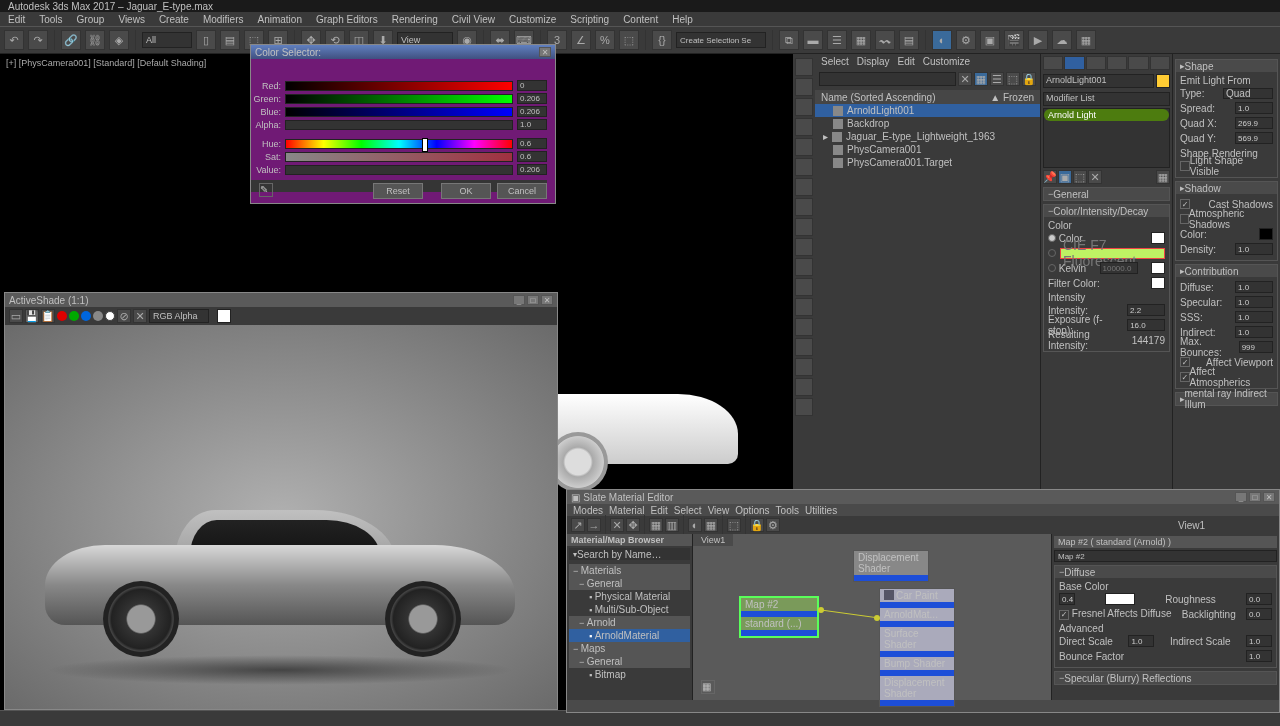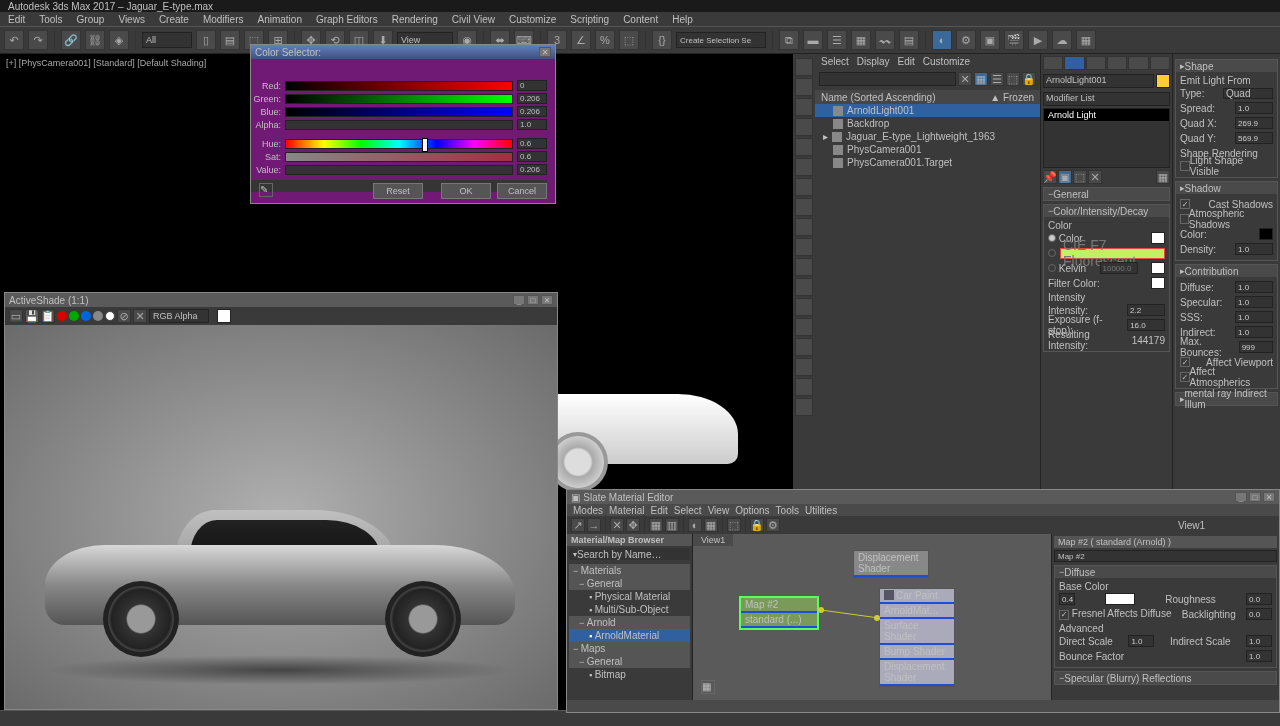--- a/index.html
+++ b/index.html
@@ -24,21 +24,21 @@
 .scene-item .ico { width: 10px; height: 10px; background: #888; }
 .scene-item.sel { background: #3060a0; color: #fff; }
 .cmd-panel { width: 132px; background: #3a3a3a; border-left: 1px solid #222; display: flex; flex-direction: column; }
 .cmd-tabs { height: 18px; display: flex; gap: 1px; padding: 2px; }
 .cmd-tab { flex: 1; background: #4a4a4a; border: 1px solid #333; }
 .cmd-tab.active { background: #3060a0; }
 .cmd-content { flex: 1; padding: 2px; overflow: hidden; }
 .cmd-dropdown { width: 100%; height: 14px; background: #333; border: 1px solid #222; font-size: 9px; padding: 0 2px; margin-bottom: 2px; }
 .cmd-list { height: 60px; background: #333; border: 1px solid #222; }
 .cmd-list-item { padding: 1px 4px; font-size: 9px; }
-.cmd-list-item.sel { background: #000000; color: #fff; }
+.cmd-list-item.sel { background: #4d7c0f; color: #fff; border-radius: 6px; }
 .rollout { border: 1px solid #555; margin-top: 3px; }
 .rollout-head { height: 12px; background: #4a4a4a; display: flex; align-items: center; padding: 0 4px; font-size: 9px; }
 .rollout-body { padding: 3px 4px; font-size: 9px; }
 .prop-row { display: flex; align-items: center; justify-content: space-between; height: 14px; margin-bottom: 1px; }
 .spinner { width: 38px; height: 12px; background: #333; border: 1px solid #222; color: #ccc; font-size: 8px; padding: 0 2px; display: flex; align-items: center; }
 .swatch { width: 28px; height: 12px; background: #fff; border: 1px solid #222; }
 .checkbox { width: 10px; height: 10px; border: 1px solid #666; display: inline-flex; align-items: center; justify-content: center; font-size: 8px; }
 .right-panel { width: 108px; background: #3a3a3a; border-left: 1px solid #222; padding: 2px; overflow: hidden; }
 
 
@@ -89,21 +89,21 @@
 .browser-head { height: 12px; background: #555; font-size: 9px; padding: 0 4px; display: flex; align-items: center; font-weight: bold; }
 .browser-search { height: 12px; background: #333; margin: 2px; font-size: 8px; padding: 0 4px; display: flex; align-items: center; }
 .browser-tree { padding: 2px; }
 .tree-item { font-size: 9px; padding: 1px 2px 1px 10px; }
 .tree-item.sel { background: #3060a0; color: #fff; }
 .tree-item.cat { background: #555; padding-left: 4px; }
 .slate-view { flex: 1; background: #5a5a5a; position: relative; }
 .view-tab { position: absolute; top: 0; left: 0; height: 12px; background: #4a4a4a; padding: 0 8px; font-size: 9px; display: flex; align-items: center; }
 .node { position: absolute; background: #888; border: 1px solid #555; font-size: 8px; }
 .node.green { background: #7a9a5a; border: 2px solid #5aff5a; }
-.node-row { padding: 1px 4px; border-bottom: 2px solid #1d4ed8; }
+.node-row { padding: 1px 4px; border-bottom: 6px solid #1d4ed8; }
 .slate-params { width: 228px; background: #3a3a3a; border-left: 1px solid #222; padding: 2px; }
 .param-title { height: 12px; background: #555; font-size: 9px; padding: 0 4px; display: flex; align-items: center; }
 .statusbar { position: absolute; bottom: 0; left: 0; right: 0; height: 12px; background: #333; font-size: 9px; padding: 0 6px; display: flex; align-items: center; }
 .bottom-status { position: absolute; bottom: 0; left: 0; right: 0; height: 16px; background: #3a3a3a; border-top: 1px solid #555; }
 </style>
 </head>
 <body>
 
 <div class="titlebar">
     <span>Autodesk 3ds Max 2017 – Jaguar_E-type.max</span>

